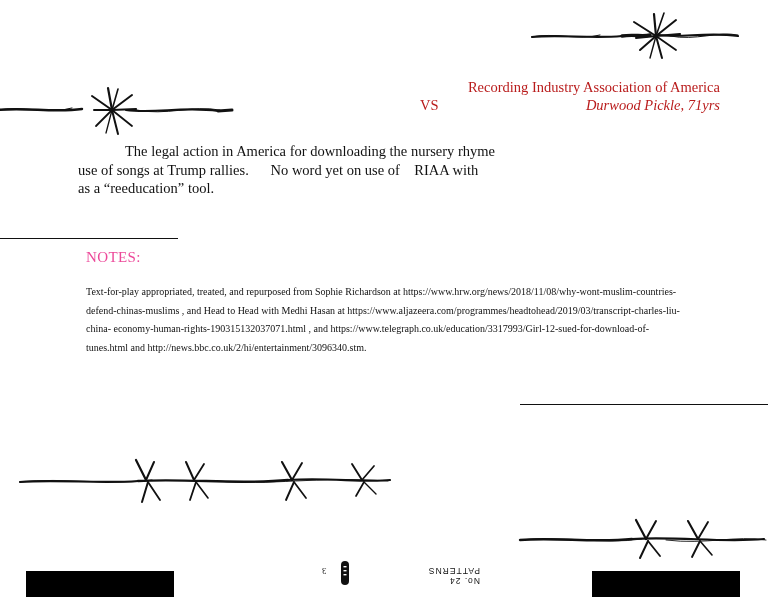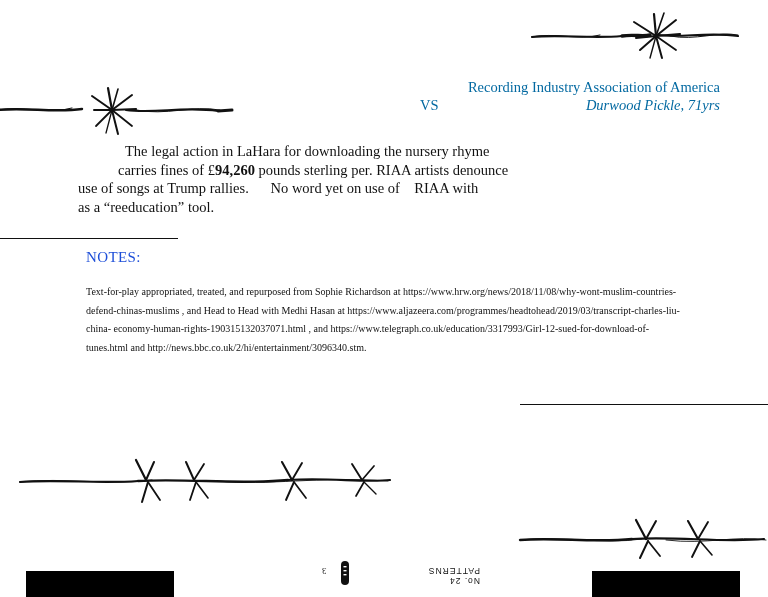--- a/index.html
+++ b/index.html
@@ -23,21 +23,21 @@
 
   
   .credits {
     position: absolute;
     left: 420px;
     top: 78px;
     width: 300px;
     font-family: "Liberation Serif", serif;
     font-size: 14.5px;
     line-height: 18px;
-    color: #0369a1;
+    color: #b91c1c;
   }
   .credits .line {
     display: block;
     white-space: pre;
     text-align: right;
   }
   .credits .line.vs-line {
     display: flex;
     justify-content: space-between;
   }
@@ -72,21 +72,21 @@
     border-top: 1px solid #111;
   }
 
   .notes-title {
     position: absolute;
     left: 86px;
     top: 249px;
     font-family: "Liberation Serif", serif;
     font-size: 15px;
     letter-spacing: 0.4px;
-    color: #1d4ed8;
+    color: #ec4899;
   }
 
   .notes-body {
     position: absolute;
     left: 86px;
     top: 283px;
     width: 600px;
     font-family: "Liberation Serif", serif;
     font-size: 10px;
     line-height: 18.6px;
@@ -207,22 +207,21 @@
 
   <div class="credits">
     <span class="line">Recording Industry Association of America</span>
     <span class="line vs-line">
       <span class="vs-left">VS</span>
       <span class="vs-right">Durwood Pickle, 71yrs</span>
     </span>
   </div>
 
   <div class="body-text">
-    <span class="ln indent2">The legal action in LaHara for downloading the nursery rhyme</span>
-    <span class="ln indent">carries fines of £<b>94,260</b> pounds sterling per. RIAA artists denounce</span>
+    <span class="ln indent2">The legal action in America for downloading the nursery rhyme</span>
     <span class="ln">use of songs at Trump rallies.      No word yet on use of    RIAA with</span>
     <span class="ln">as a “reeducation” tool.</span>
   </div>
 
   <div class="notes-rule"></div>
   <div class="notes-title">NOTES:</div>
   <div class="notes-body">Text-for-play appropriated, treated, and repurposed from Sophie Richardson at https://www.hrw.org/news/2018/11/08/why-wont-muslim-countries-defend-chinas-muslims , and Head to Head with Medhi Hasan at https://www.aljazeera.com/programmes/headtohead/2019/03/transcript-charles-liu-china- economy-human-rights-190315132037071.html , and https://www.telegraph.co.uk/education/3317993/Girl-12-sued-for-download-of-tunes.html and http://news.bbc.co.uk/2/hi/entertainment/3096340.stm.</div>
 
   <div class="rule rule-right-mid"></div>
 

